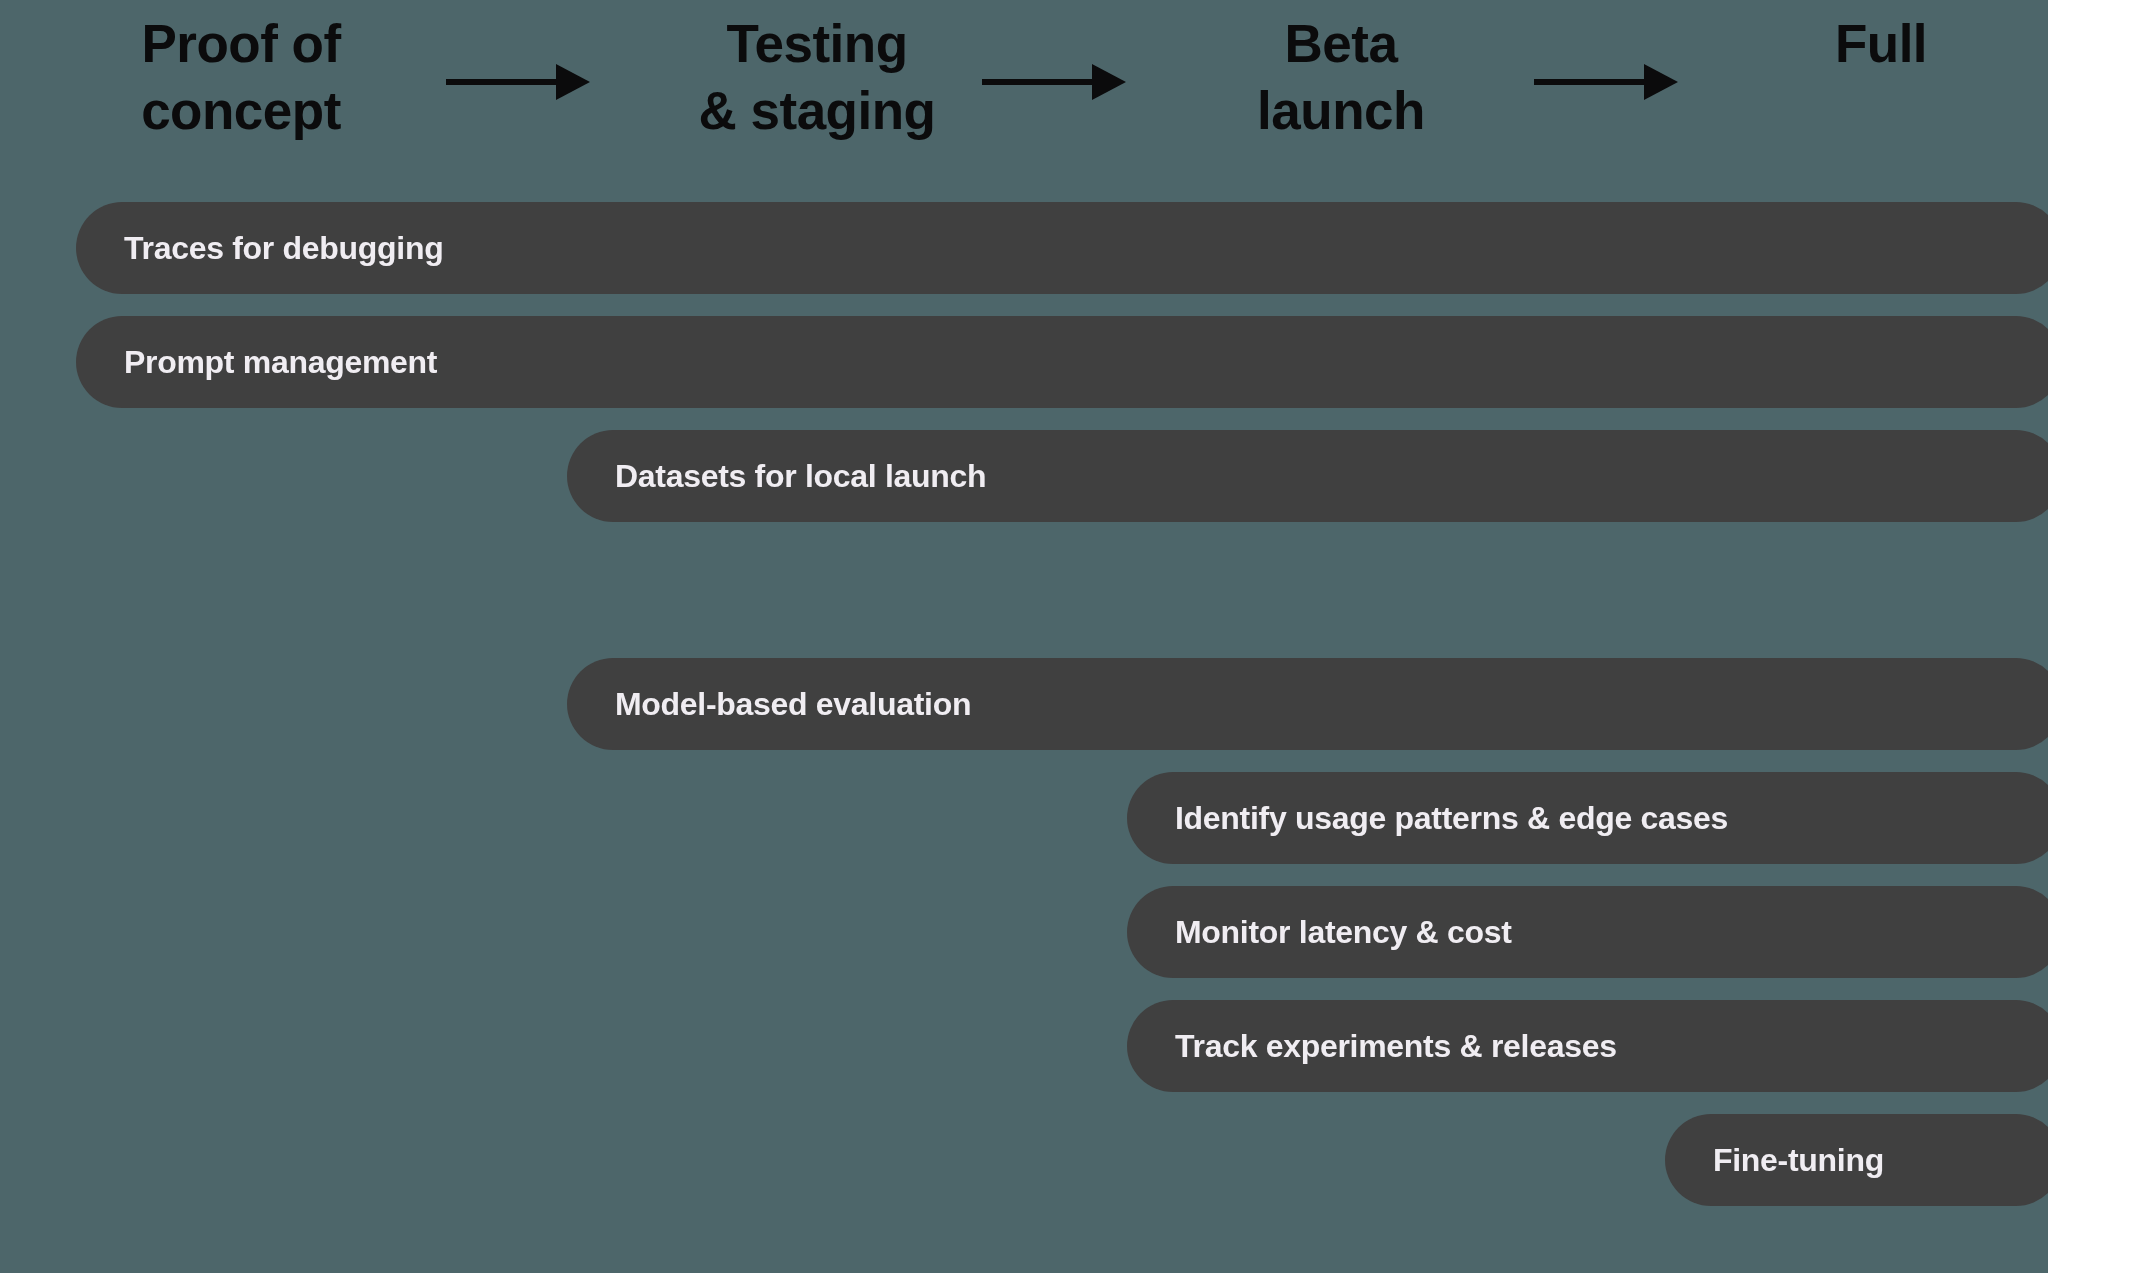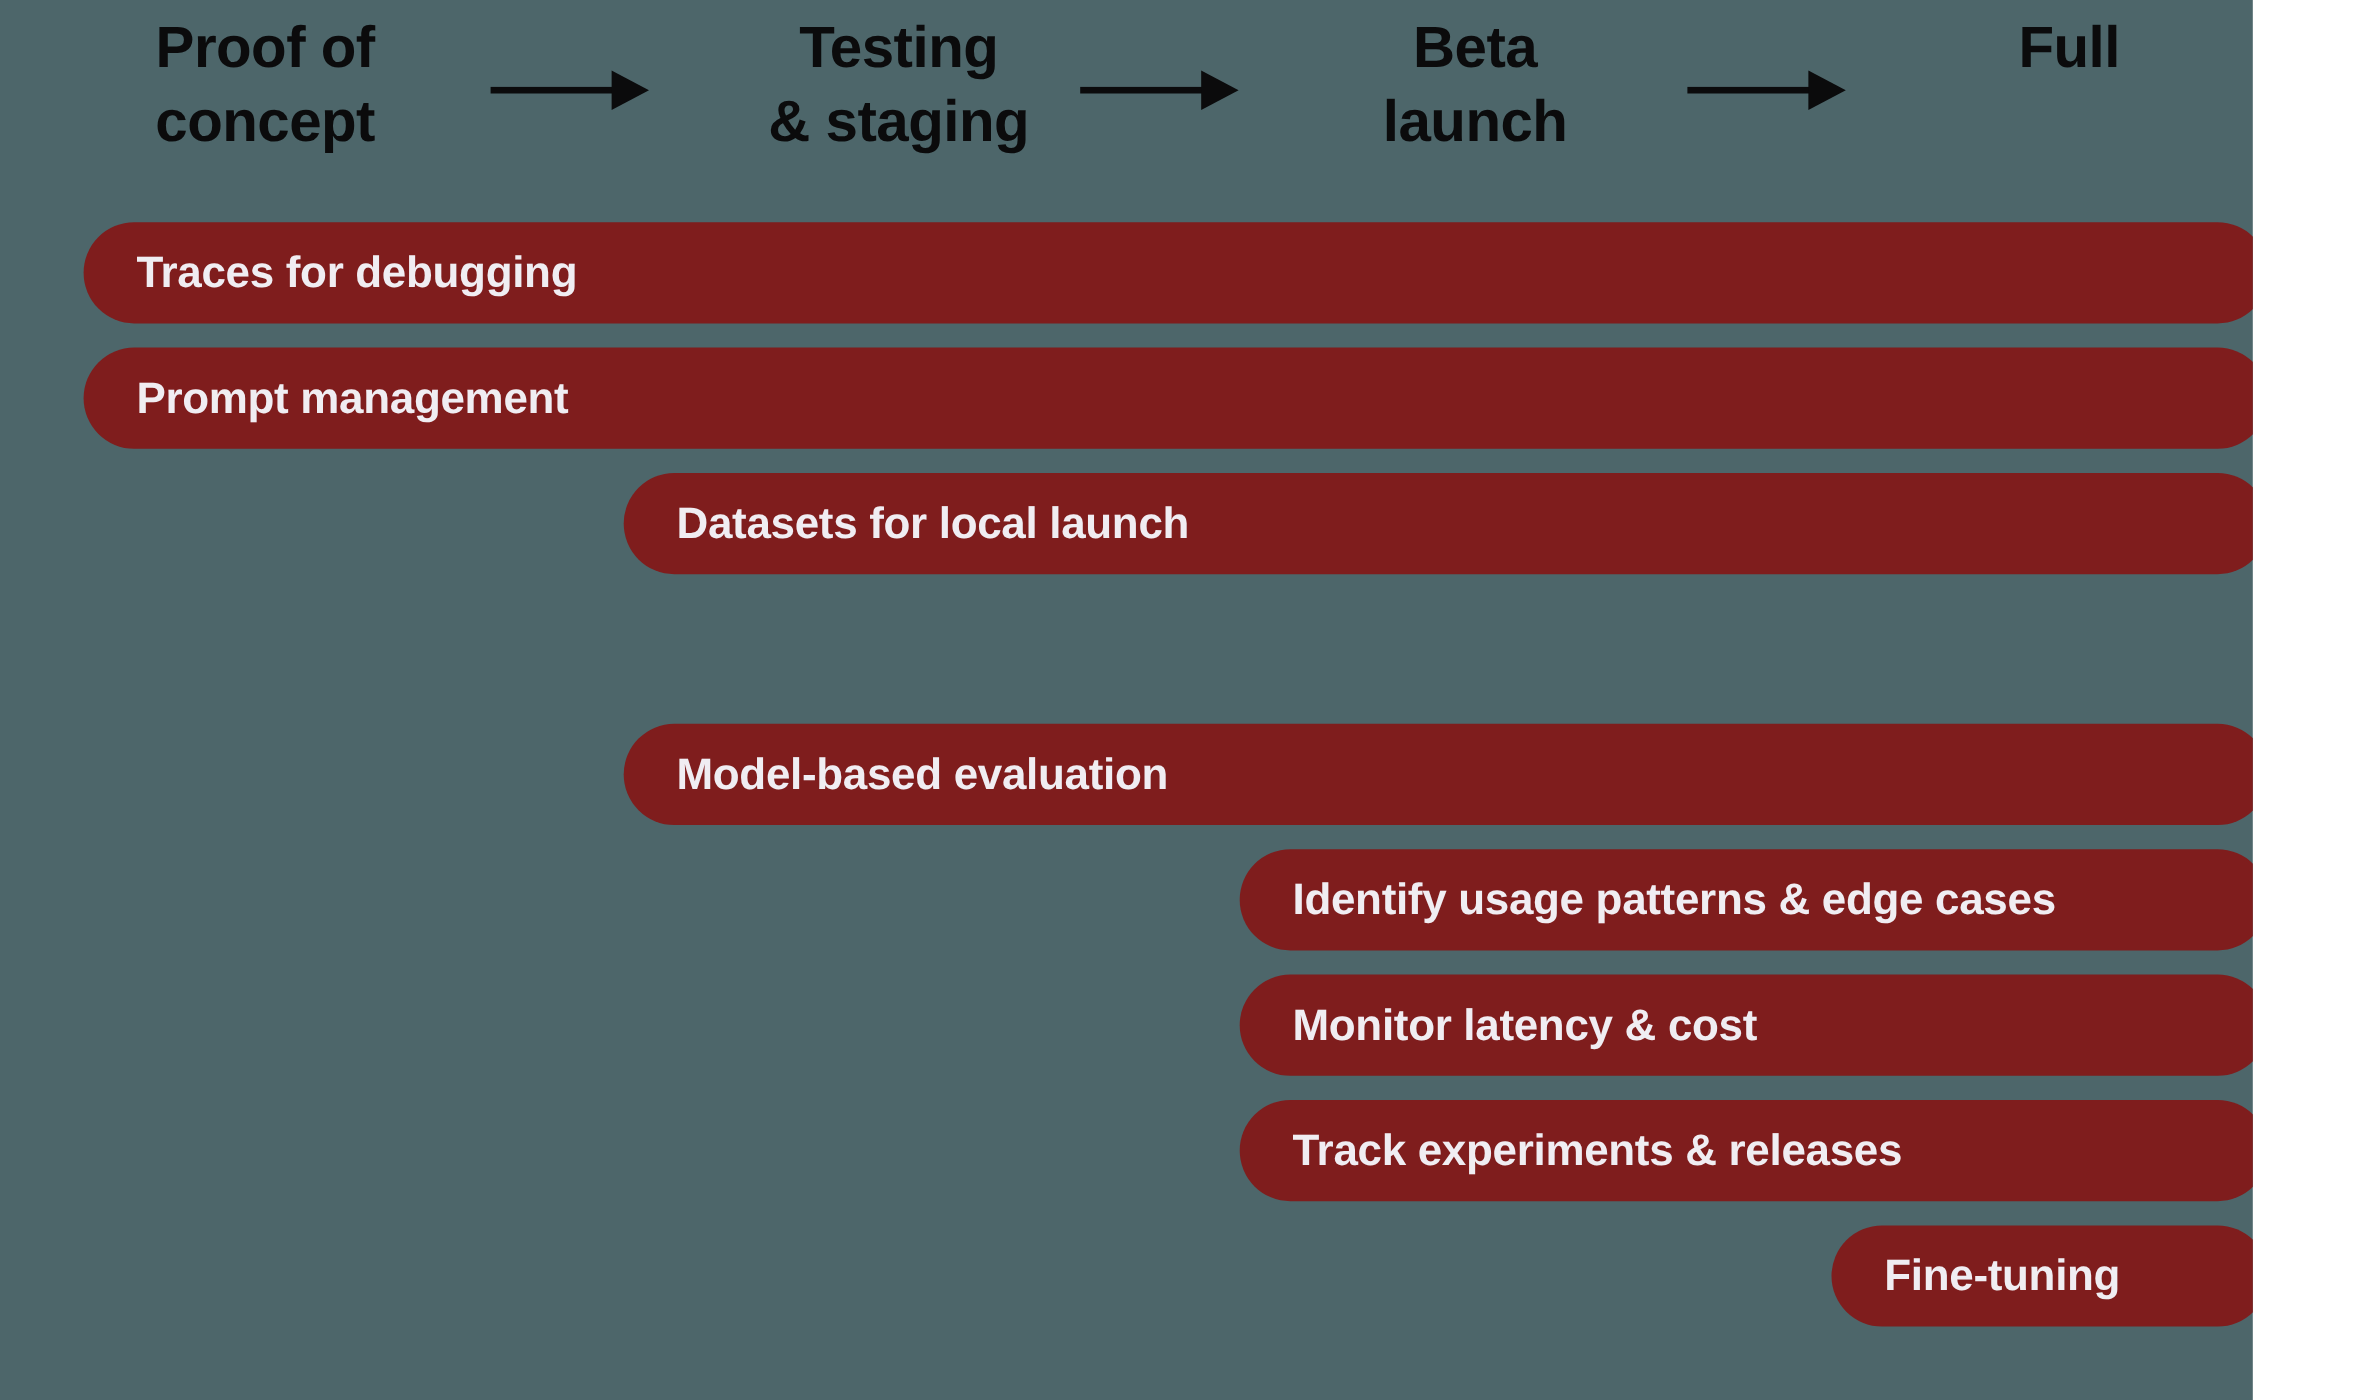--- a/index.html
+++ b/index.html
@@ -53,23 +53,23 @@
     border-left: 34px solid #0B0B0C;
     border-top: 18px solid transparent;
     border-bottom: 18px solid transparent;
   }
 
   
   .bar {
     position: absolute;
     height: 92px;
     border-radius: 46px;
-    background: #7f1d1d;
+    background: #404040;
     color: #F0EDF2;
-    font-size: 40px;
+    font-size: 32px;
     font-weight: 700;
     letter-spacing: -0.3px;
     display: flex;
     align-items: center;
     padding: 0 48px;
     box-sizing: border-box;
     white-space: nowrap;
   }
   .bar.center {
   }

